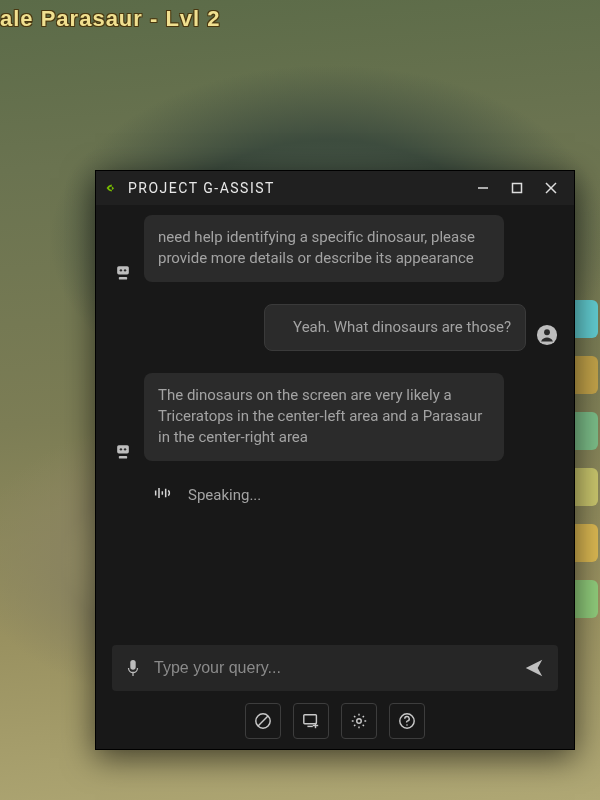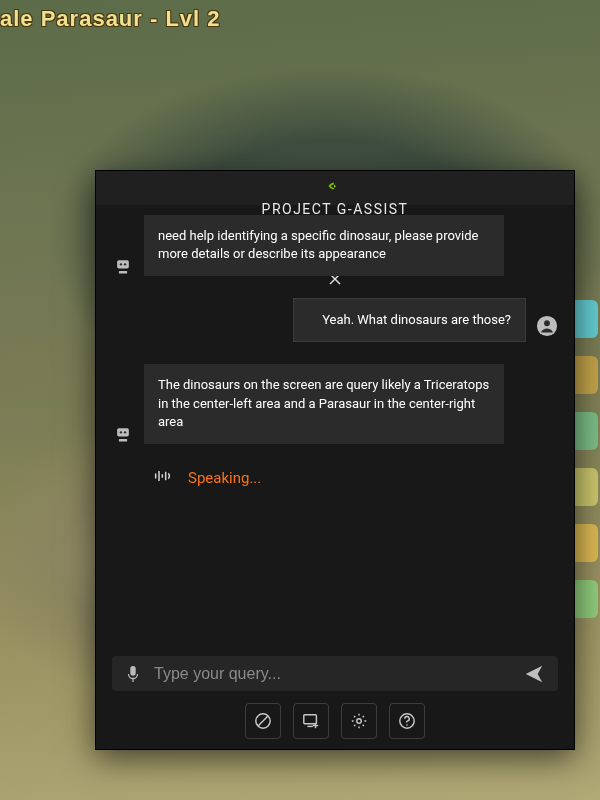--- a/index.html
+++ b/index.html
@@ -34,46 +34,46 @@
     .si6 { background: #8ed680; }
     
     .assist-window {
       position: absolute; left: 95px; top: 170px; width: 480px; height: 580px;
       background: #181818; border: 1px solid #000;
       display: flex; flex-direction: column;
       box-shadow: 0 8px 30px rgba(0,0,0,0.6);
     }
     .titlebar {
       height: 34px; background: #202020; display: flex; align-items: center;
-      padding: 8px 10px; gap: 8px; color: #e8e8e8; flex-direction: column;
+      padding: 0 10px; gap: 8px; color: #e8e8e8;
     }
     .nvlogo { width: 14px; height: 14px; display: flex; align-items: center; justify-content: center; }
     .nvlogo svg { width: 14px; height: 14px; }
     .title-text { font-size: 14px; letter-spacing: 1.5px; font-weight: 400; }
     .titlebar-spacer { flex: 1; }
     .winbtn { width: 26px; height: 26px; display: flex; align-items: center; justify-content: center; color: #ddd; cursor: pointer; }
     .winbtn svg { width: 12px; height: 12px; stroke: #ddd; stroke-width: 1.5; fill: none; }
     .chat-area {
       flex: 1; padding: 10px 16px 6px 16px; display: flex; flex-direction: column; gap: 22px; overflow: hidden;
     }
     .msg-row { display: flex; align-items: flex-end; gap: 10px; }
     .msg-row.user { justify-content: flex-end; }
     .avatar { width: 22px; height: 32px; display: flex; align-items: flex-end; justify-content: center; flex-shrink: 0; }
     .avatar svg { width: 20px; height: 20px; fill: #bdbdbd; }
     .avatar.user-av { align-items: center; }
     .avatar.user-av svg { width: 22px; height: 22px; }
     .bubble {
-      background: #2b2b2b; border-radius: 0; padding: 12px 14px;
-      color: #ffffff; font-size: 13px; line-height: 1.42; max-width: 360px;
+      background: #2b2b2b; border-radius: 8px; padding: 12px 14px;
+      color: #a3a3a3; font-size: 15px; line-height: 1.42; max-width: 360px;
     }
     .bubble.user { background: #2b2b2b; border: 1px solid #3a3a3a; max-width: 330px; align-self: flex-end; padding-left: 28px; }
-    .speaking-row { display: flex; align-items: center; gap: 14px; color: #f97316; font-size: 15px; padding: 2px 0 2px 42px; }
+    .speaking-row { display: flex; align-items: center; gap: 14px; color: #a3a3a3; font-size: 15px; padding: 2px 0 2px 42px; }
     .speaking-row svg { width: 20px; height: 16px; fill: none; stroke: #d5d5d5; stroke-width: 1.8; }
     .input-row {
-      margin: 4px 16px 8px 16px; background: #262626; height: 35px; border-radius: 4px;
+      margin: 4px 16px 8px 16px; background: #262626; height: 46px; border-radius: 4px;
       display: flex; align-items: center; padding: 0 10px; gap: 10px;
     }
     .input-row .mic { width: 22px; height: 22px; display:flex; align-items:center; justify-content:center; }
     .input-row .mic svg { width: 14px; height: 18px; fill: #bbb; }
     .input-row input {
       flex: 1; background: transparent; border: none; outline: none;
       color: #ddd; font-size: 16px;
     }
     .input-row input::placeholder { color: #8a8a8a; }
     .sendbtn { width: 28px; height: 28px; display:flex; align-items:center; justify-content:center; cursor:pointer;}
@@ -155,21 +155,21 @@
 
     <div class="msg-row">
       <span class="avatar">
         <svg viewBox="0 0 24 24">
             <rect x="5" y="5" width="14" height="10" rx="2"></rect>
             <circle cx="9.5" cy="10" r="1.4" fill="#2b2b2b"></circle>
             <circle cx="14.5" cy="10" r="1.4" fill="#2b2b2b"></circle>
             <rect x="7" y="18" width="10" height="3" rx="1"></rect>
           </svg>
       </span>
-      <div class="bubble">The dinosaurs on the screen are query likely a Triceratops in the center-left area and a Parasaur in the center-right area</div>
+      <div class="bubble">The dinosaurs on the screen are very likely a Triceratops in the center-left area and a Parasaur in the center-right area</div>
     </div>
 
     <div class="speaking-row">
       <span>
         <svg viewBox="0 0 24 16">
             <path d="M2 5v6 M6 2v12 M10 6v4 M14 3v10"></path>
             <path d="M17 5c2 1 2 5 0 6"></path>
           </svg>
       </span>
       <span>Speaking...</span>

